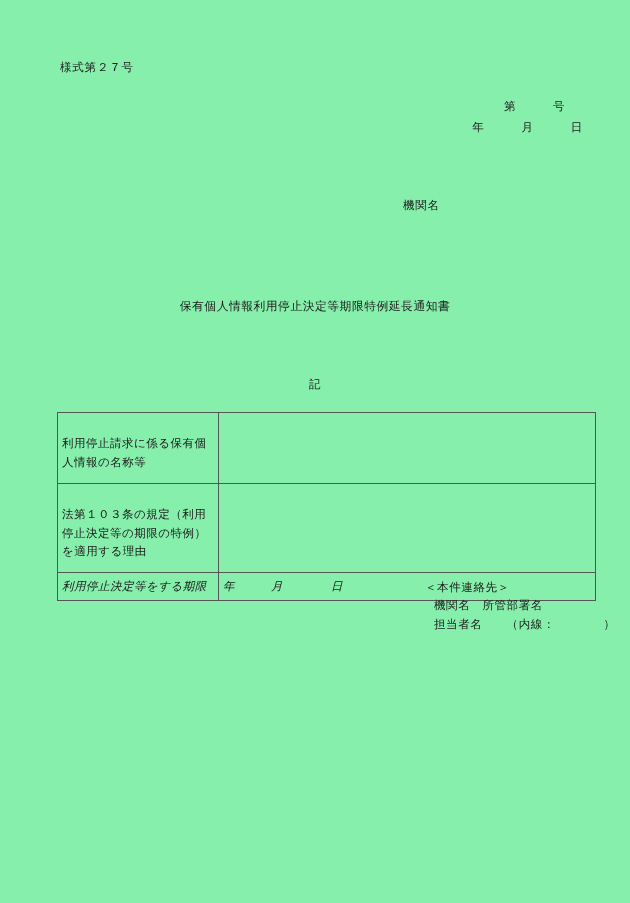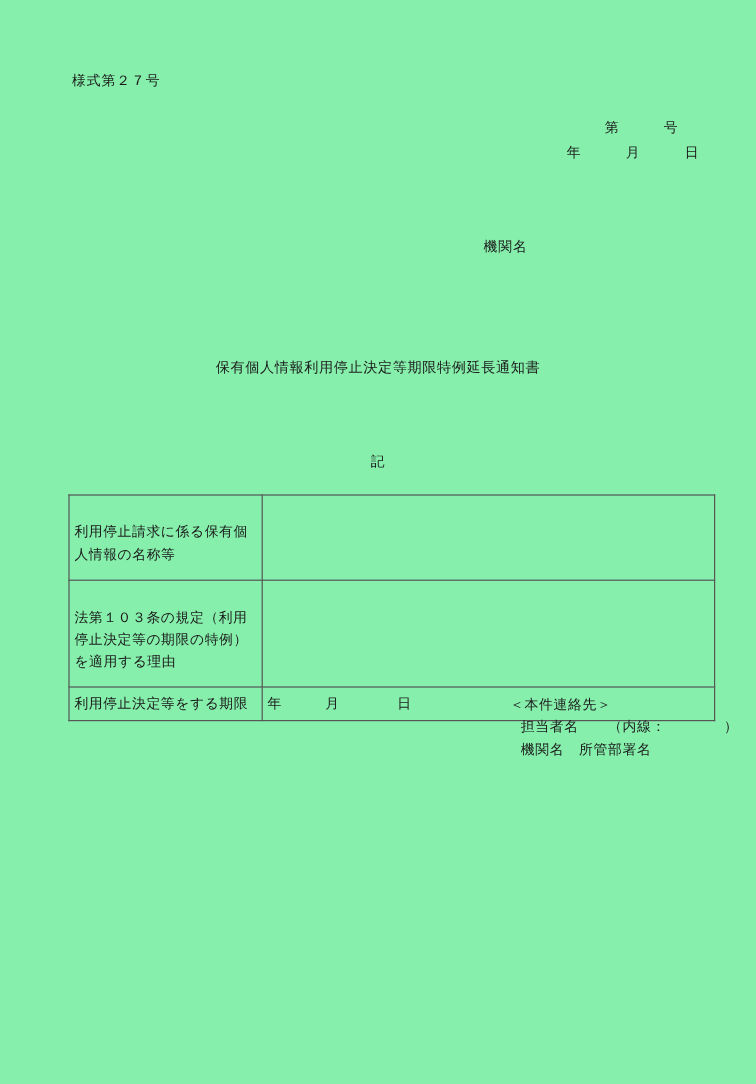--- a/index.html
+++ b/index.html
@@ -122,21 +122,21 @@
   }
   .form-table td.label {
     width: 154px;
     white-space: pre-line;
   }
   .form-table td.value {
     width: 370px;
   }
   .row1 .label, .row1 .value { height: 44px; }
   .row2 .label, .row2 .value { height: 62px; }
-  .row3 .label, .row3 .value { height: 14px; }
+  .row3 .label, .row3 .value { height: 14px; font-style: italic; }
   .row3 td { vertical-align: middle; padding-top: 4px; padding-bottom: 4px; }
   .deadline-value { padding-left: 56px; white-space: pre; }
 
   
   .contact {
     position: absolute;
     left: 425px;
     top: 578px;
     font-size: 11.5px;
     letter-spacing: 0.6px;
@@ -181,17 +181,17 @@
       </tr>
       <tr class="row3">
         <td class="label jp">利用停止決定等をする期限</td>
         <td class="value jp deadline-value">年　　　月　　　　日</td>
       </tr>
     </tbody>
   </table>
 
   <div class="contact">
     <div class="jp">＜本件連絡先＞</div>
+    <div class="jp indent">機関名　所管部署名</div>
     <div class="jp indent">担当者名　　（内線：　　　　）</div>
-    <div class="jp indent">機関名　所管部署名</div>
   </div>
 
 </div>
 
 </body></html>

